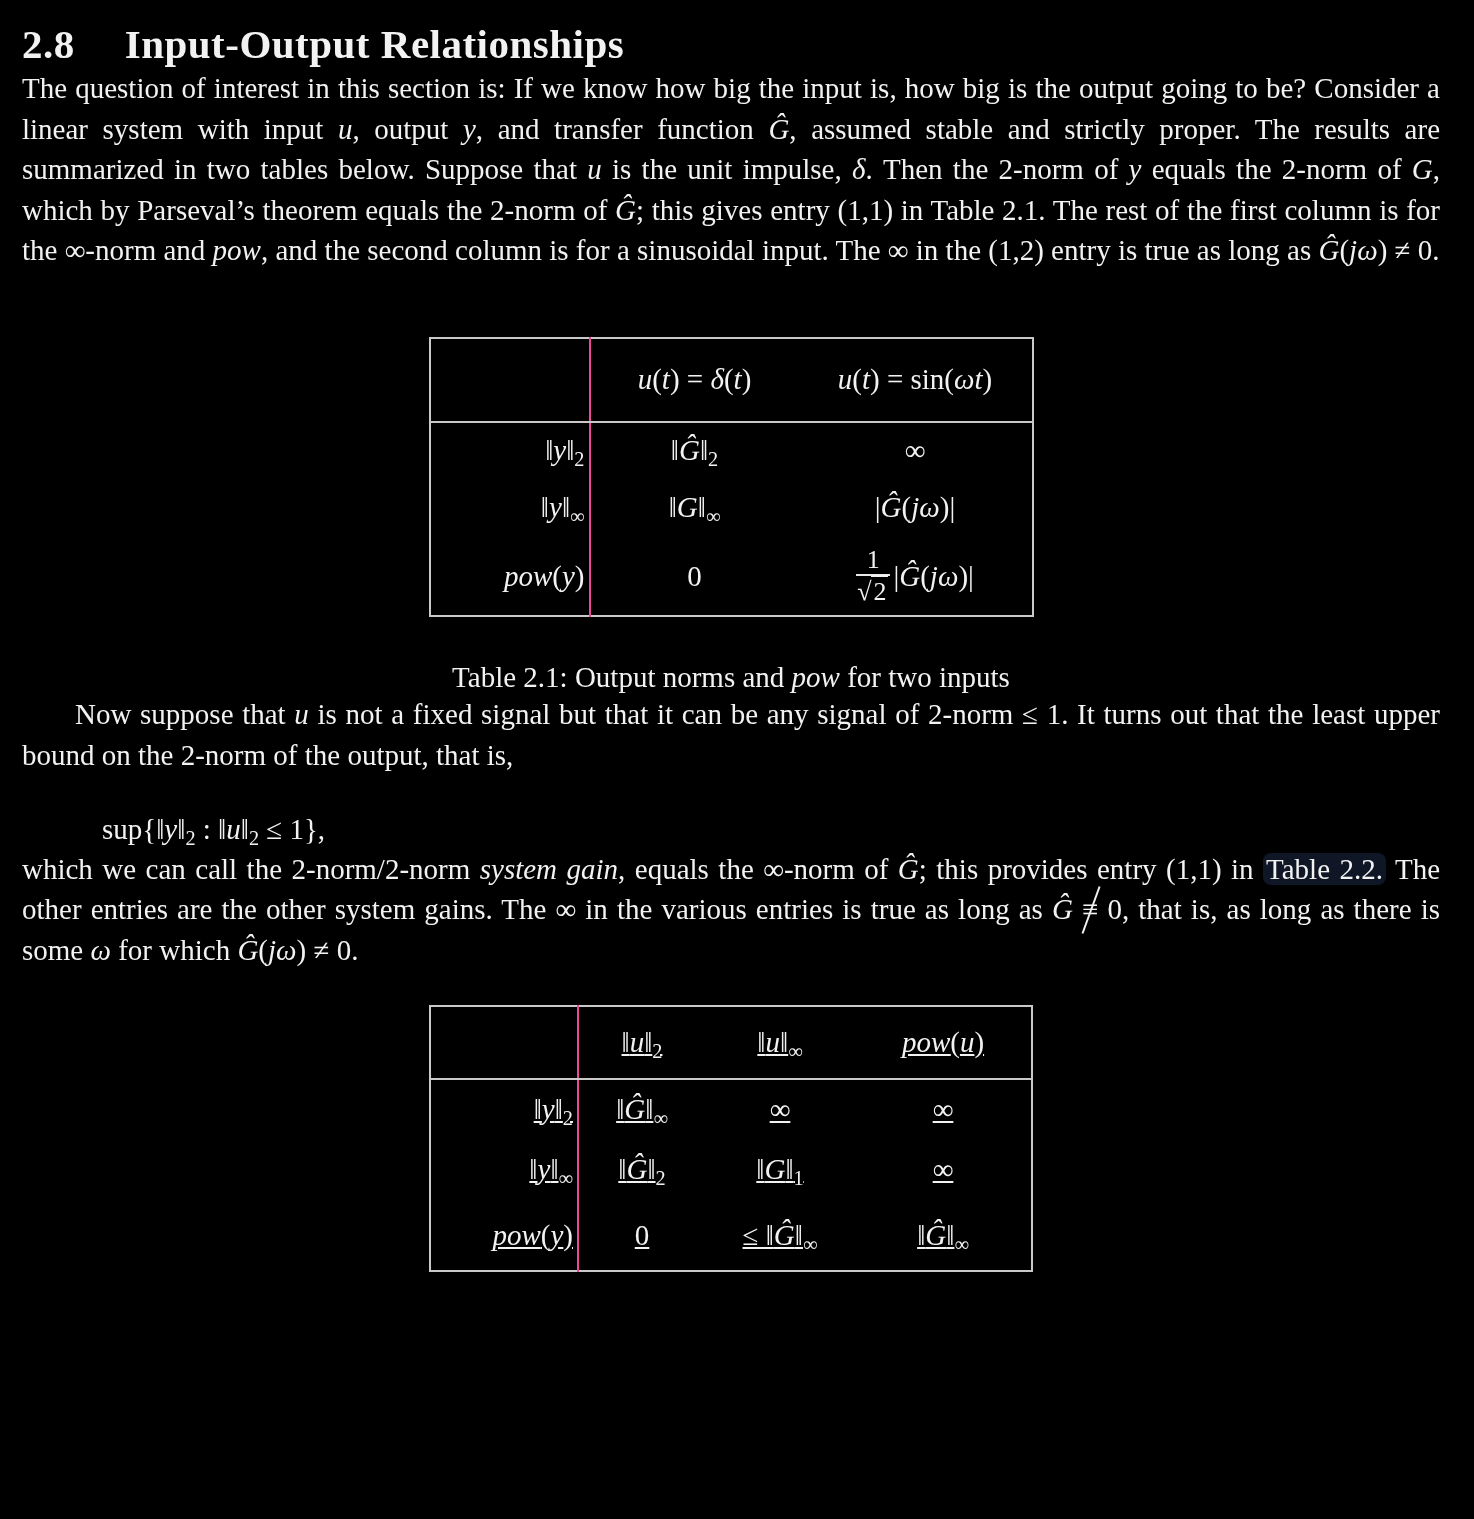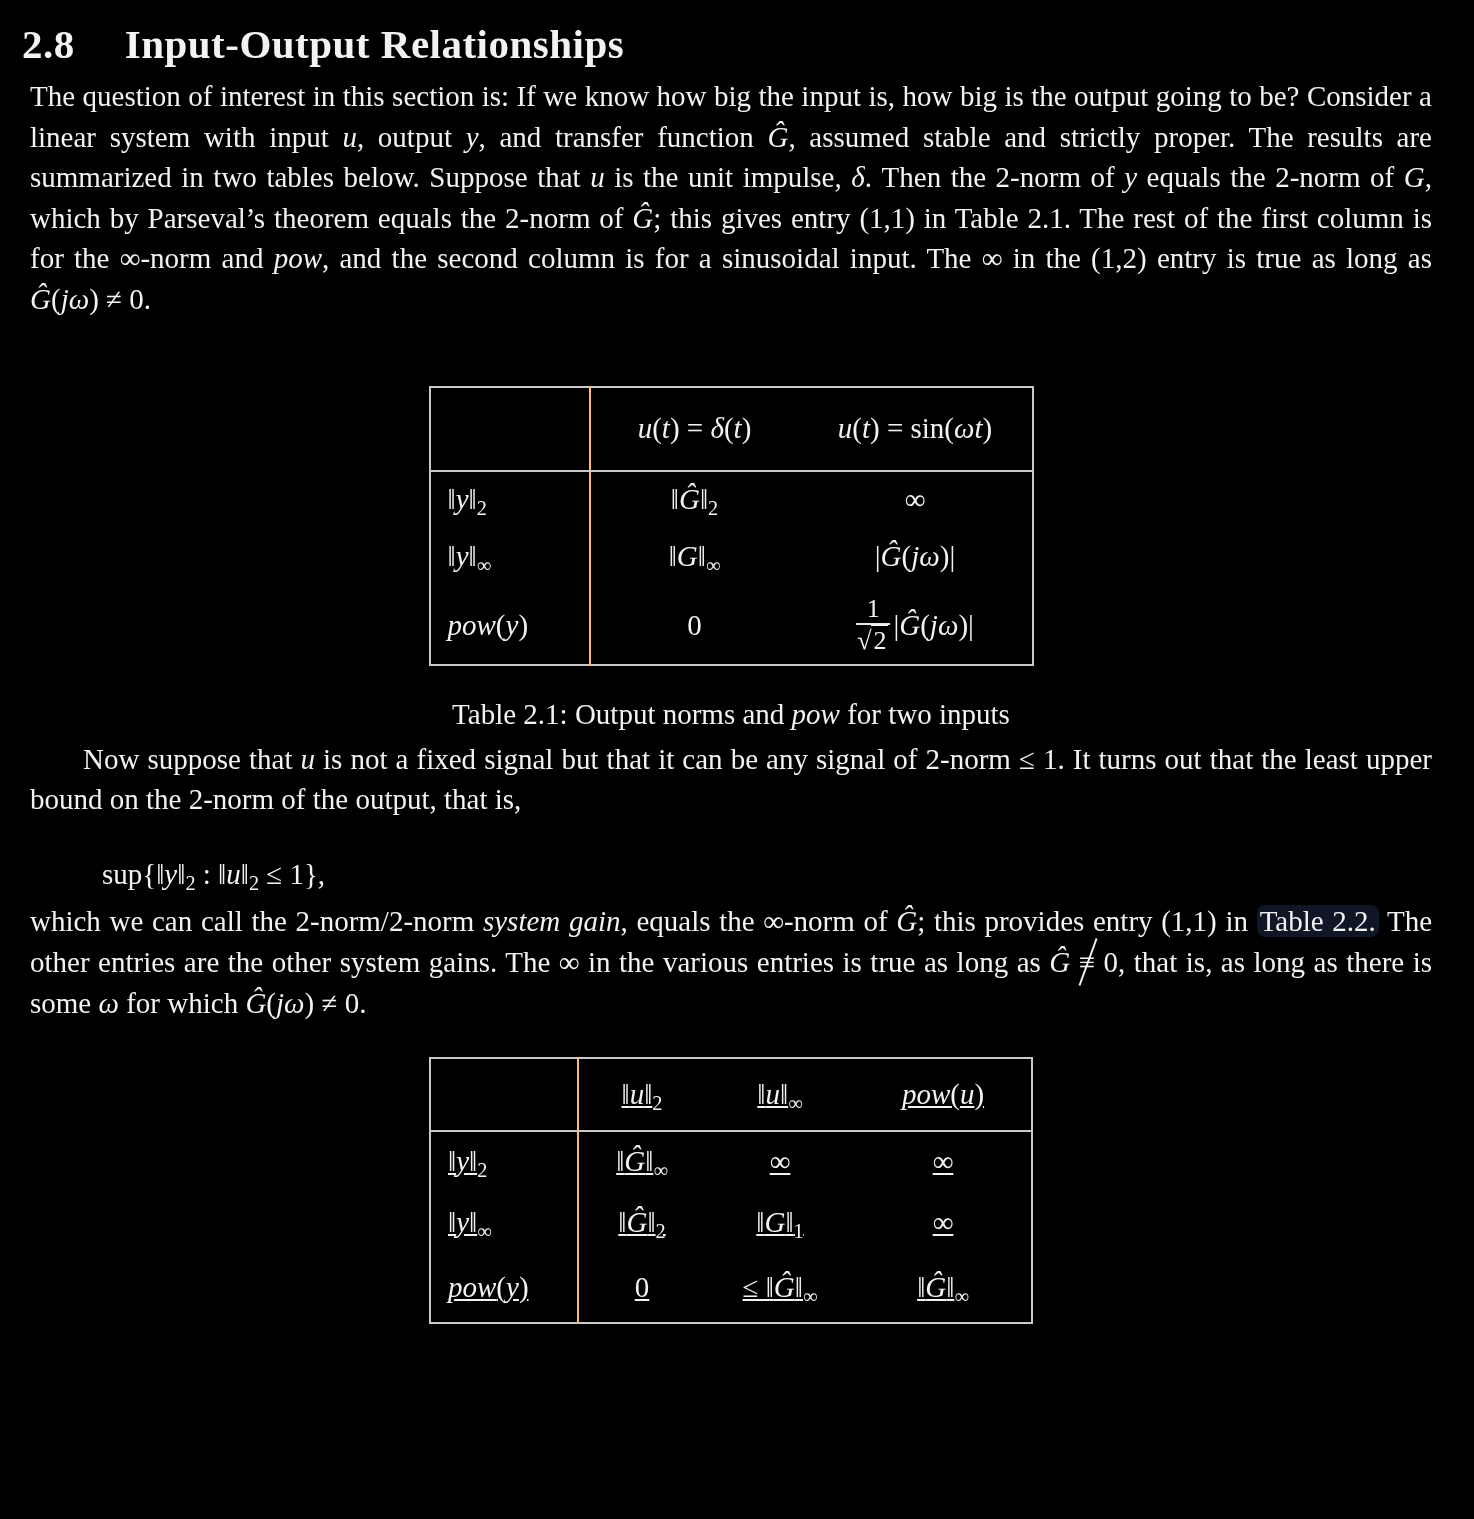--- a/index.html
+++ b/index.html
@@ -17,21 +17,21 @@
   i{font-style:italic;}
   sub{font-size:0.70em;vertical-align:-0.28em;line-height:0;}
   h1.heading{
     display:flex;align-items:baseline;gap:50px;
     font-size:41px;font-weight:bold;letter-spacing:0.5px;
     margin:4px 0 0 0;
   }
   p.body{
     line-height:1.40;
     text-align:justify;
-    margin:8px;
+    margin:0;
   }
   .p1{margin-top:30px;}
   .p2{margin-top:40px;text-indent:53px;}
   .p3{margin-top:26px;}
   .equation{margin:36px 0 0 80px;line-height:1.3;}
   .link-hl{background:#0f1626;padding:0 3px;border-radius:8px;}
   .nequiv{position:relative;display:inline-block;}
   .nequiv::after{
     content:'';position:absolute;left:48%;top:-12%;
     width:2px;height:124%;background:currentColor;
@@ -44,42 +44,42 @@
   table.mtable{
     border-collapse:collapse;table-layout:fixed;
     border:2px solid #c9c9c9;
     color:#f2f2f2;font-size:29px;
   }
   table.mtable td{
     vertical-align:middle;text-align:center;
     padding:0 4px;overflow:visible;
   }
   table.mtable td:first-child{
-    border-right:2px solid #fdba74;
-    text-align:left;padding-left:17px;
+    border-right:2px solid #ec4899;
+    text-align:right;padding-left:17px;
   }
   table.mtable tr.head td{border-bottom:2px solid #c9c9c9;}
   .t1{width:562px;}
   .t1 td:nth-child(1){width:137px;}
   .t1 td:nth-child(2){width:200px;}
   .t1 td:nth-child(3){width:225px;}
   .t1 tr:nth-child(1){height:84px;}
   .t1 tr:nth-child(2){height:56px;}
   .t1 tr:nth-child(3){height:60px;}
   .t1 tr:nth-child(4){height:78px;}
   .t2{width:553px;}
   .t2 td:nth-child(1){width:125px;}
   .t2 td:nth-child(2){width:118px;}
   .t2 td:nth-child(3){width:142px;}
   .t2 td:nth-child(4){width:168px;}
   .t2 tr:nth-child(1){height:73px;}
   .t2 tr:nth-child(2){height:60px;}
   .t2 tr:nth-child(3){height:62px;}
   .t2 tr:nth-child(4){height:70px;}
-  .caption{text-align:center;margin-top:32px;font-size:29px;}
+  .caption{text-align:center;margin-top:44px;font-size:29px;}
   .cap2{margin-top:34px;}
   
   .frac{
     display:inline-flex;flex-direction:column;align-items:center;
     vertical-align:middle;line-height:1.08;font-size:26px;
     margin-right:3px;
   }
   .fden{border-top:2px solid #e8e8e8;padding:2px 2px 0 1px;}
   .sqa{border-top:2px solid currentColor;padding:0 2px;}
   .vmid{display:inline-block;vertical-align:middle;}

